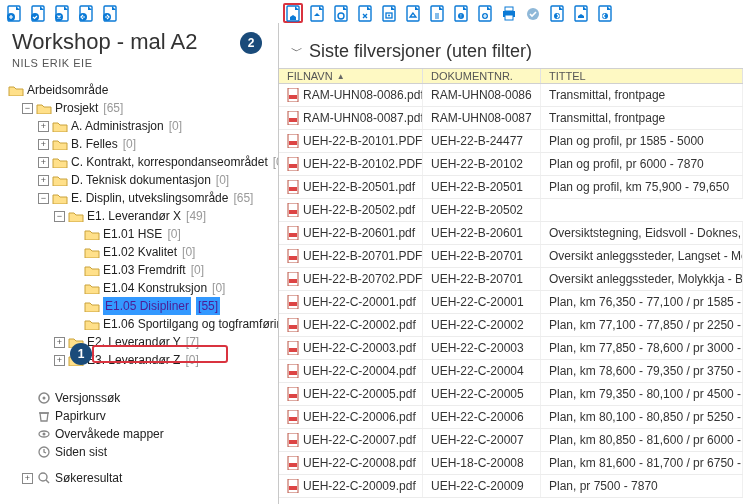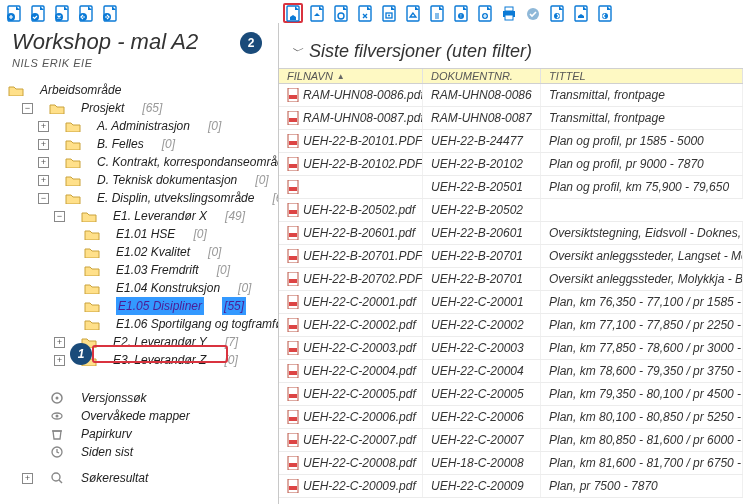--- a/index.html
+++ b/index.html
@@ -4,26 +4,26 @@
 <style>
   * { box-sizing: border-box; margin: 0; padding: 0; font-family: "Segoe UI", Arial, sans-serif; }
   body { width: 743px; height: 504px; overflow: hidden; font-size: 12px; color: #333; background: #fff; }
   .app { display: flex; flex-direction: column; height: 100%; }
   .toolbars { display: flex; }
   .toolbars .left-bar { width: 279px; display:flex; padding:3px 4px 0; gap:4px; }
   .toolbars .right-bar { flex:1; display:flex; padding:3px 4px 0; gap:4px; }
   .tb-btn { width:20px; height:20px; display:flex; align-items:center; justify-content:center; border-radius:2px; }
   .tb-btn svg { display:block; }
   .highlight-box { border:2px solid #d9333f; border-radius:2px; padding:0; }
-  .main { flex:1; display:flex; overflow:hidden;font-style:italic; }
+  .main { flex:1; display:flex; overflow:hidden; }
   .left-pane { width:279px; border-right:1px solid #c8c8c8; display:flex; flex-direction:column; overflow:hidden; position:relative; }
   .title { font-size:22px; font-weight:300; padding:6px 10px 2px 12px; color:#333; }
   .username { font-size:11px; padding:0 12px 6px; color:#555; letter-spacing:.5px; }
   .tree { flex:1; overflow:auto; padding:6px 0 8px 4px; }
-  .tree-row { display:flex; align-items:center; height:18px; line-height:18px; white-space:nowrap; gap:16px; padding-left:2px; cursor:default; }
+  .tree-row { display:flex; align-items:center; height:18px; line-height:18px; white-space:nowrap; gap:3px; padding-left:2px; cursor:default; }
   .tree-row .tog { width:11px; height:11px; border:1px solid #888; display:flex; align-items:center; justify-content:center; font-size:9px; color:#555; background:#fff; flex-shrink:0; }
   .tree-row .tog.blank { border:none; }
   .tree-row .ic { width:16px; height:14px; flex-shrink:0; display:flex; align-items:center; justify-content:center; }
   .tree-row .lbl { color:#222; }
   .tree-row .cnt { color:#999; margin-left:2px; }
   .tree-row.root .lbl { font-weight:400; }
   .tree-row.selected { position:relative; z-index:1; }
   .tree-row.selected .lbl, .tree-row.selected .cnt { background:#3399ff; color:#4c1d95; padding:0 2px; }
   .sel-box { position:absolute; border:2px solid #d9333f; border-radius:3px; pointer-events:none; }
   .badge { position:absolute; width:22px; height:22px; border-radius:50%; background:#1a4b7a; color:#fff; display:flex; align-items:center; justify-content:center; font-size:12px; font-weight:600; pointer-events:none; }
@@ -365,35 +365,35 @@
                 <circle cx="7" cy="7" r="5" fill="none" stroke="#888" stroke-width="1.5"></circle>
                 <circle cx="7" cy="7" r="1.5" fill="#888"></circle>
               </svg>
             </span>
             <span class="lbl">Versjonssøk</span>
           </div>
         <div class="tree-row" style="padding-left:18px">
             <span class="tog blank"></span>
             <span class="ic">
               <svg class="gray-ic">
+                <path d="M3 4h8l-1 8H4z" fill="none" stroke="#888" stroke-width="1.3"></path>
+                <path d="M2 4h10" stroke="#888" stroke-width="1.3"></path>
+              </svg>
+            </span>
+            <span class="lbl">Papirkurv</span>
+          </div>
+        <div class="tree-row" style="padding-left:18px">
+            <span class="tog blank"></span>
+            <span class="ic">
+              <svg class="gray-ic">
                 <ellipse cx="7" cy="7" rx="5" ry="3" fill="none" stroke="#888" stroke-width="1.3"></ellipse>
                 <circle cx="7" cy="7" r="1.5" fill="#888"></circle>
               </svg>
             </span>
             <span class="lbl">Overvåkede mapper</span>
-          </div>
-        <div class="tree-row" style="padding-left:18px">
-            <span class="tog blank"></span>
-            <span class="ic">
-              <svg class="gray-ic">
-                <path d="M3 4h8l-1 8H4z" fill="none" stroke="#888" stroke-width="1.3"></path>
-                <path d="M2 4h10" stroke="#888" stroke-width="1.3"></path>
-              </svg>
-            </span>
-            <span class="lbl">Papirkurv</span>
           </div>
         <div class="tree-row" style="padding-left:18px">
             <span class="tog blank"></span>
             <span class="ic">
               <svg class="gray-ic">
                 <circle cx="7" cy="7" r="5" fill="none" stroke="#888" stroke-width="1.3"></circle>
                 <path d="M7 4v3l2 1" stroke="#888" stroke-width="1.3" fill="none"></path>
               </svg>
             </span>
             <span class="lbl">Siden sist</span>
@@ -463,27 +463,28 @@
             <div class="c tt">Plan og profil, pr 1585 - 5000</div>
           </div>
           <div class="row">
             <div class="c fn">
               <svg class="pdf-ic">
                 <use href="#pdf"></use>
               </svg>
               <span>UEH-22-B-20102.PDF</span>
             </div>
             <div class="c dn">UEH-22-B-20102</div>
-            <div class="c tt">Plan og profil, pr 9000 - 7870</div>
-          </div>
-          <div class="row">
-            <div class="c fn">
-              <svg class="pdf-ic">
-                <use href="#pdf"></use>
-              </svg>
+            <div class="c tt">Plan og profil, pr 6000 - 7870</div>
+          </div>
+          <div class="row">
+            <div class="c fn">
+              <svg class="pdf-ic">
+                <use href="#pdf"></use>
+              </svg>
+              <span>UEH-22-B-20501.pdf</span>
             </div>
             <div class="c dn">UEH-22-B-20501</div>
             <div class="c tt">Plan og profil, km 75,900 - 79,650</div>
           </div>
           <div class="row">
             <div class="c fn">
               <svg class="pdf-ic">
                 <use href="#pdf"></use>
               </svg>
               <span>UEH-22-B-20502.pdf</span>

